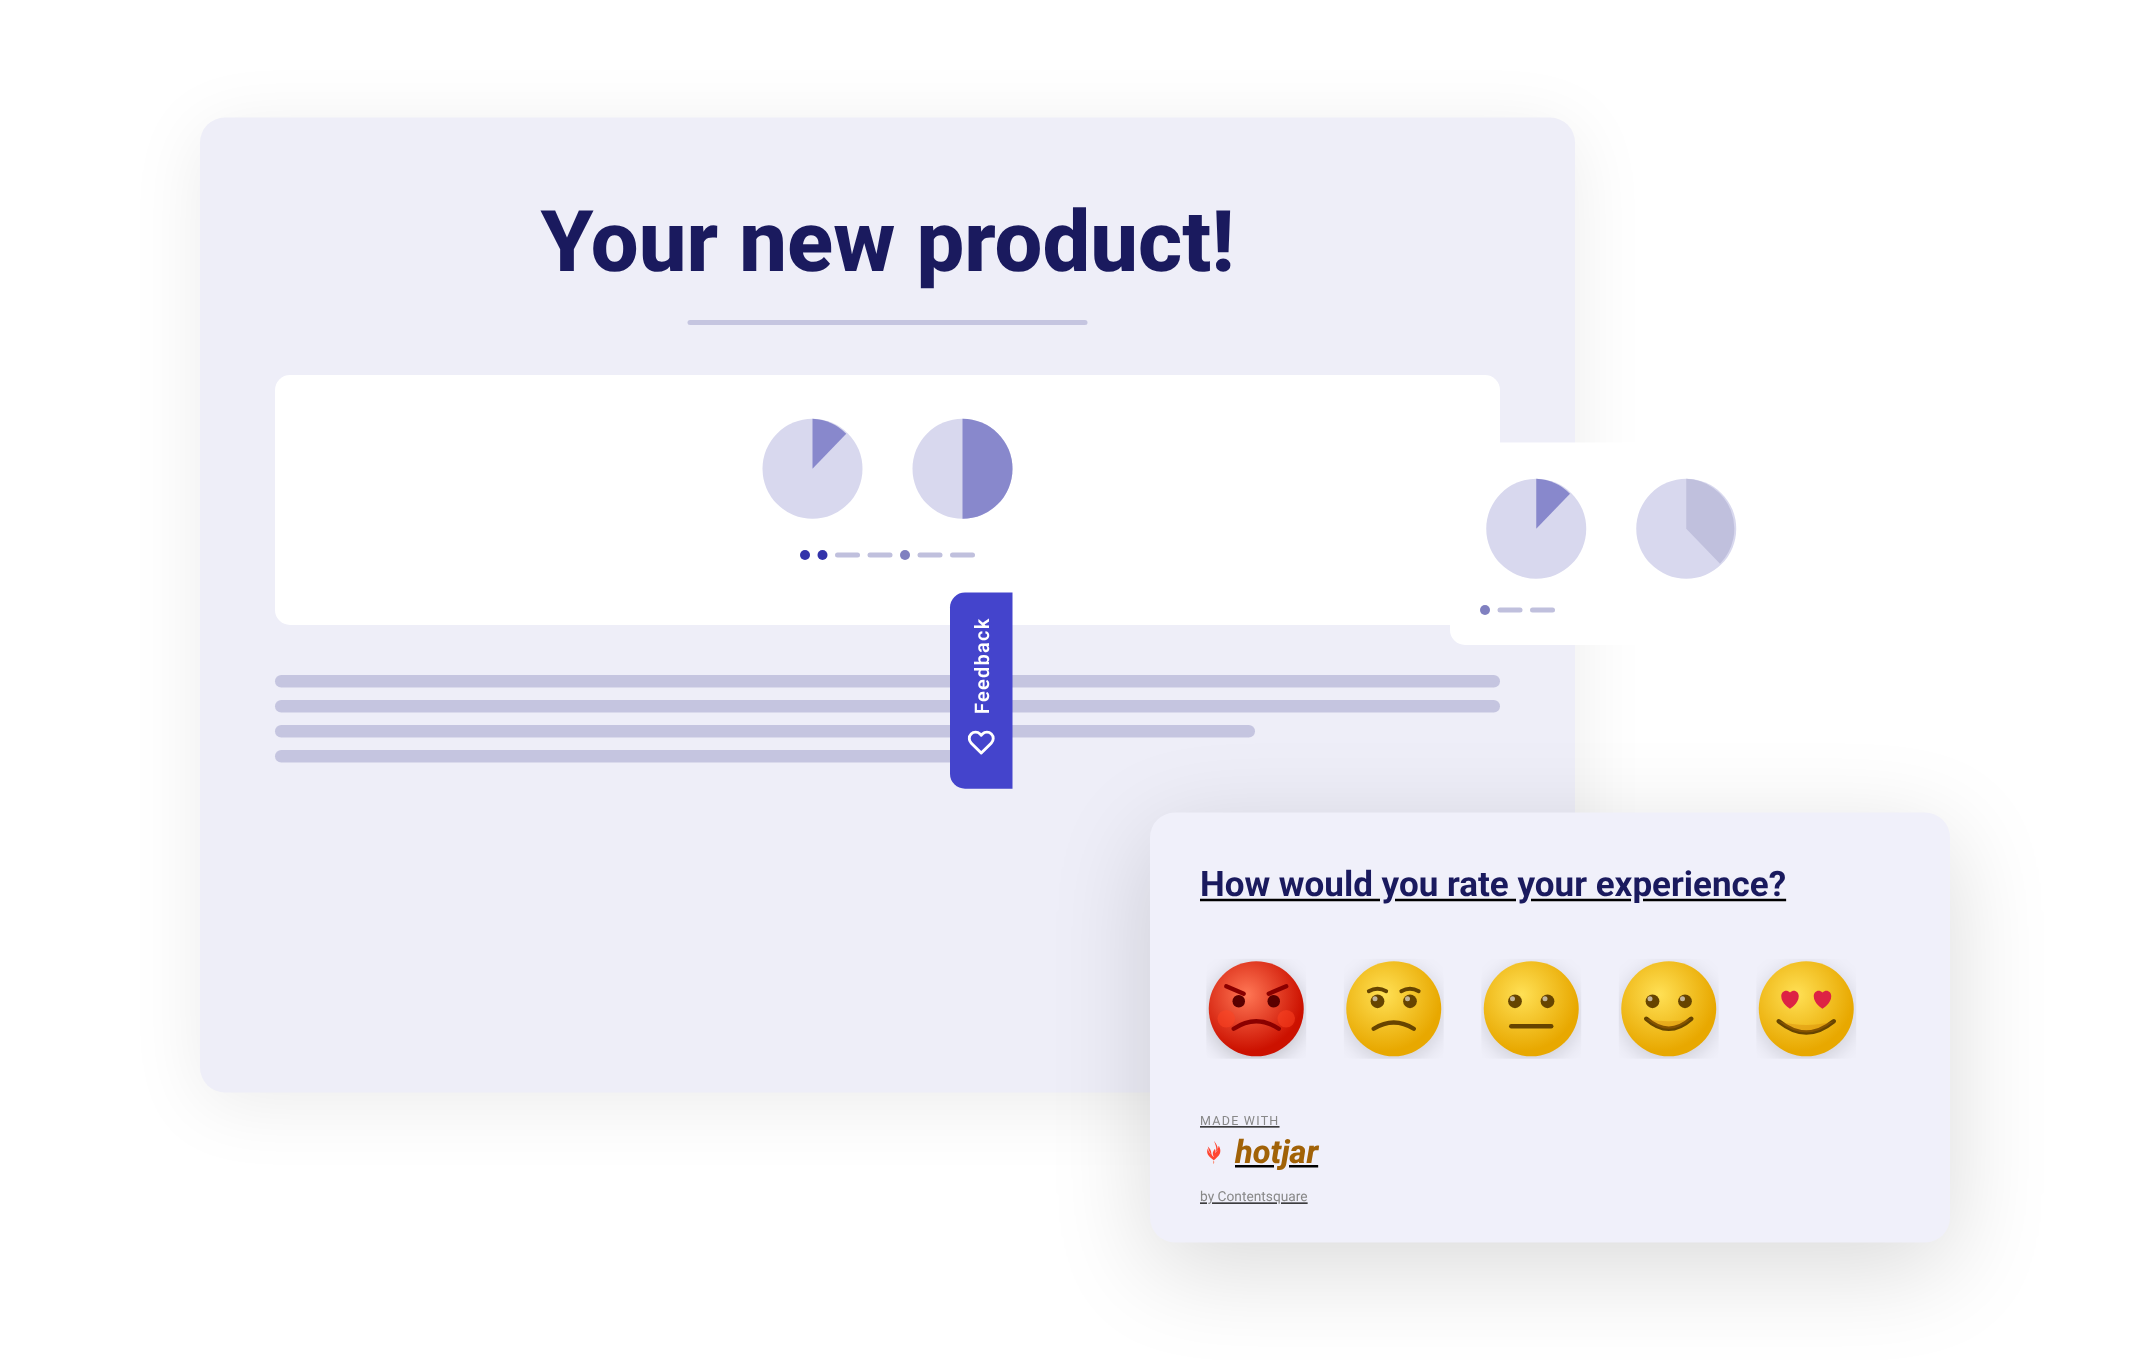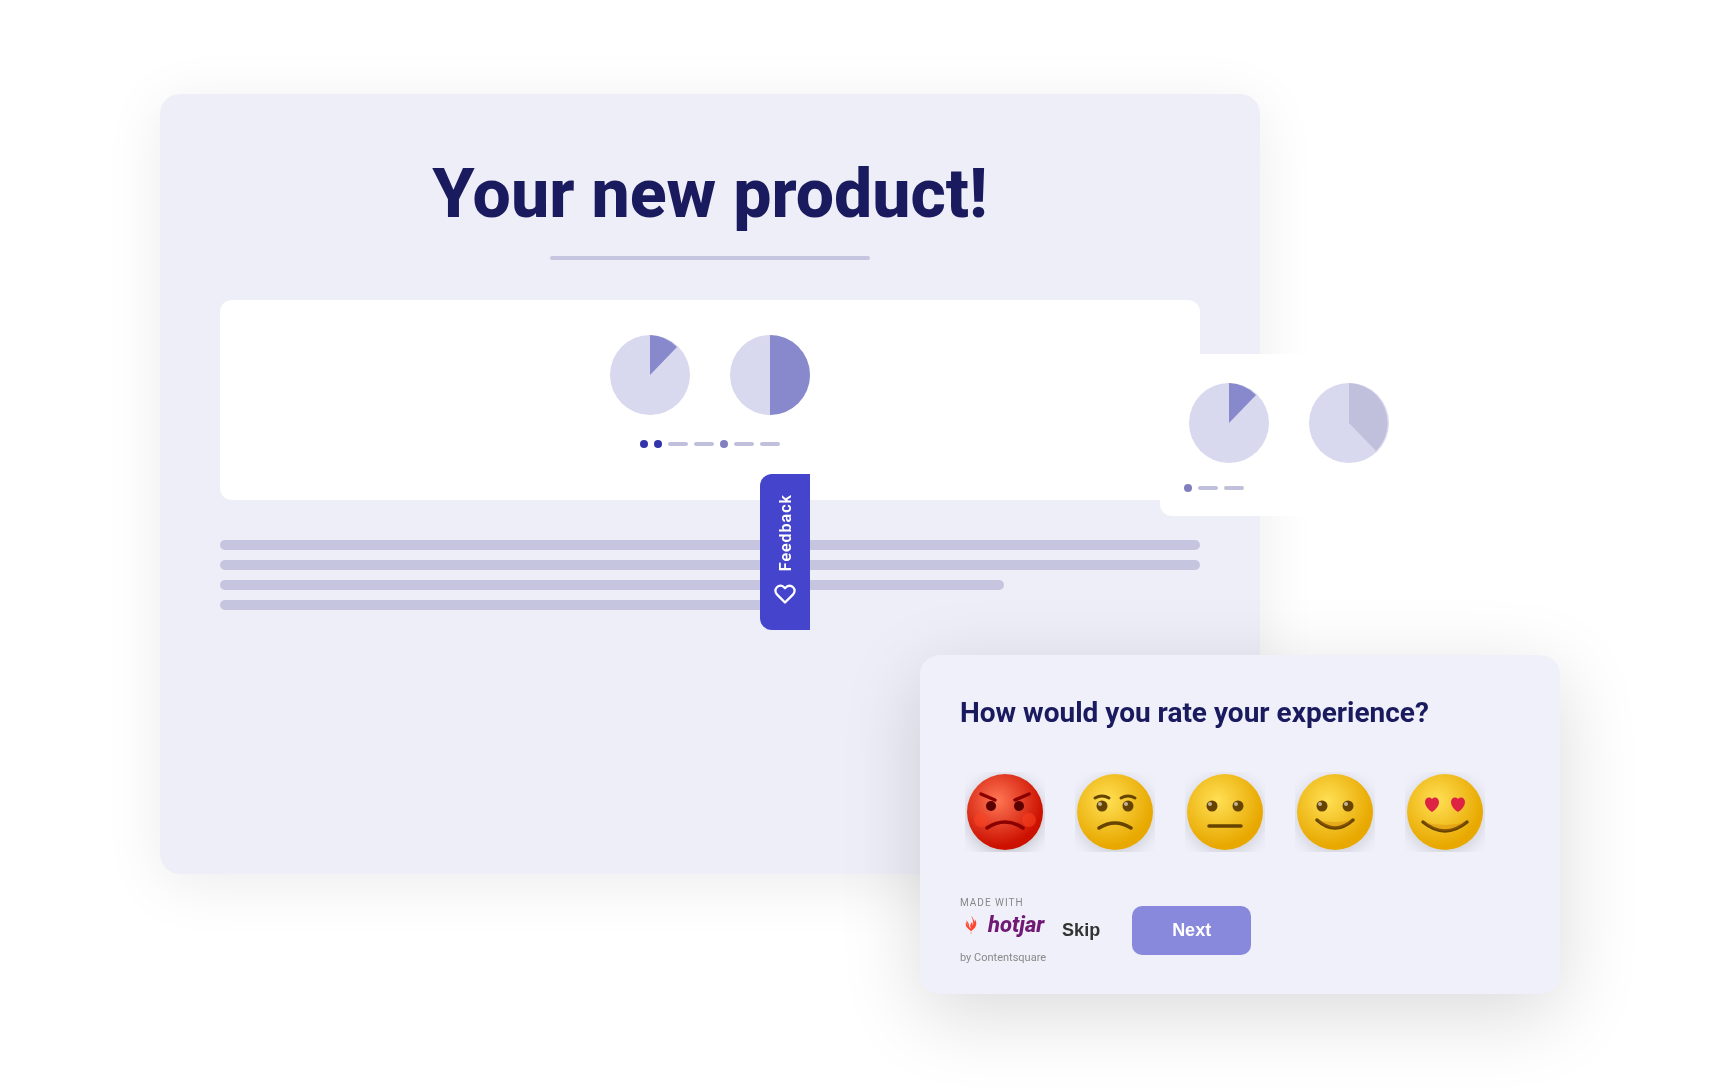--- a/index.html
+++ b/index.html
@@ -165,20 +165,21 @@
     .survey-card {
       position: absolute;
       right: 0;
       bottom: 0;
       width: 640px;
       background: #f0f0fa;
       border-radius: 20px;
       padding: 40px 40px 30px;
       box-shadow: 0 20px 80px rgba(0,0,0,0.15);
       z-index: 20;
+      text-decoration: underline;
     }
 
     .survey-question {
       font-size: 28px;
       font-weight: 700;
       color: #1a1a5e;
       margin-bottom: 36px;
       line-height: 1.3;
     }
 
@@ -227,23 +228,23 @@
       align-items: center;
       gap: 6px;
     }
 
     .hotjar-flame {
       width: 22px;
       height: 22px;
     }
 
     .hotjar-text {
-      font-size: 22px;
+      font-size: 26px;
       font-weight: 800;
-      color: #701a75;
+      color: #a16207;
       font-style: italic;
     }
 
     .by-contentsquare {
       font-size: 11px;
       color: #888888;
       margin-top: 12px;
     }
 
     .footer-actions {
@@ -482,20 +483,16 @@
         <div class="hotjar-logo-row">
           <svg class="hotjar-flame" viewBox="0 0 24 28" fill="none">
             <path d="M12 2C12 2 16 6 16 10C16 12 15 13.5 13.5 14.5C14 13 14 11.5 13 10.5C12 12 11 13.5 11 15C11 16.5 11.5 17.5 12.5 18.5C11 18 9.5 16.5 9.5 14.5C9.5 12 8 10 6 8C6 8 7 13 9 15.5C7.5 14.5 6.5 12.5 6 10C5 12 5 14 6 16C7.5 18.5 10 20 12 22C14 20 17 18 18 15.5C19.5 12.5 18.5 9 17 7C16.5 10 15.5 12 14 13.5C15 11 15 8 12 2Z" fill="#FF4530"></path>
             <path d="M12 22C13 24 12 26 12 26C12 26 11 24 12 22Z" fill="#FF6644"></path>
           </svg>
           <span class="hotjar-text">hotjar</span>
         </div>
         <span class="by-contentsquare">by Contentsquare</span>
       </div>
 
-      <div class="footer-actions">
-        <button class="skip-btn">Skip</button>
-        <button class="next-btn">Next</button>
-      </div>
     </div>
   </div>
 
 </div>
 
 </body></html>

